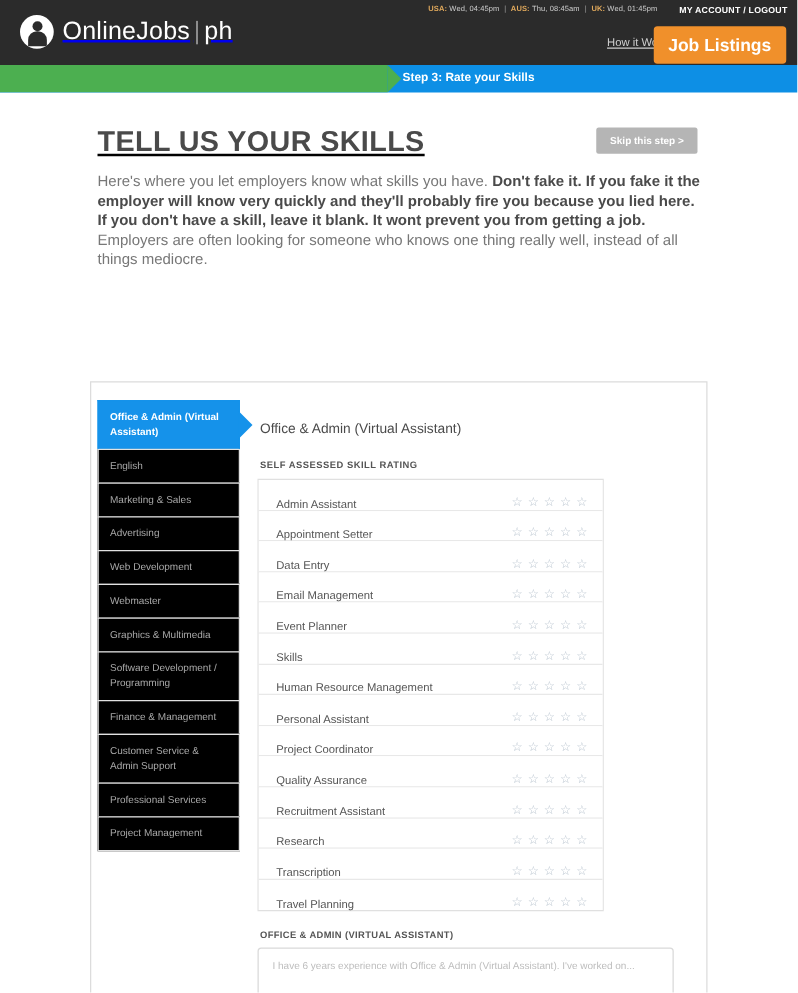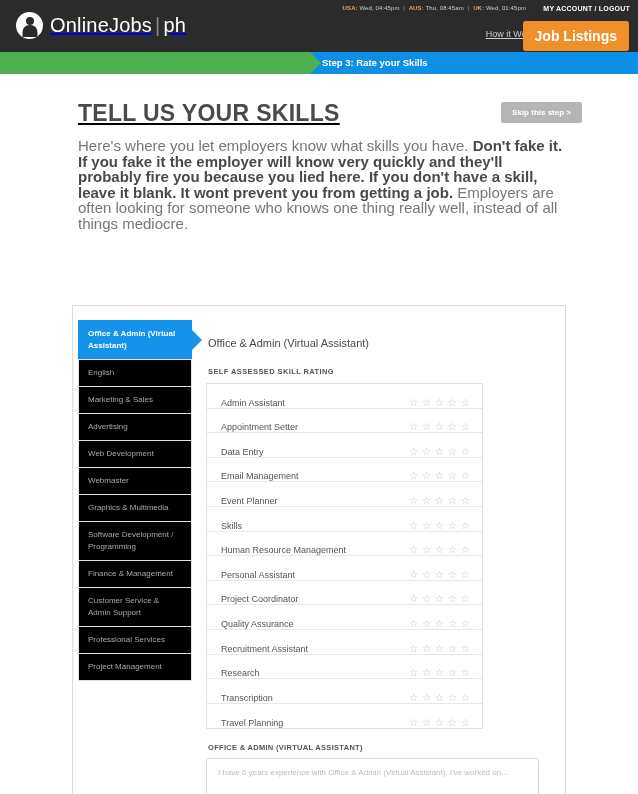--- a/index.html
+++ b/index.html
@@ -145,35 +145,35 @@
   }
   .page-title {
     font-size: 23px;
     font-weight: bold;
     color: #4a4a4a;
     letter-spacing: .3px;
     margin: 0;
   }
   .skip-btn {
     position: absolute;
-    right: 56px; top: 2px;
+    right: 80px; top: 2px;
     background: #b5b5b5;
     color: #ffffff;
     font-size: 8px;
     font-weight: bold;
     padding: 6px 11px;
     border: none; border-radius: 2px;
     cursor: pointer;
     white-space: nowrap;
   }
 
   .intro {
     margin: 11px 0 12px 0;
     padding: 0 72px 0 78px;
-    font-size: 15px;
+    font-size: 12px;
     line-height: 15.5px;
     color: #777777;
   }
   .intro b { color: #4a4a4a; font-weight: bold; }
 
   
   .panel {
     position: absolute;
     left: 72px; top: 205px;
     width: 494px; height: 570px;

